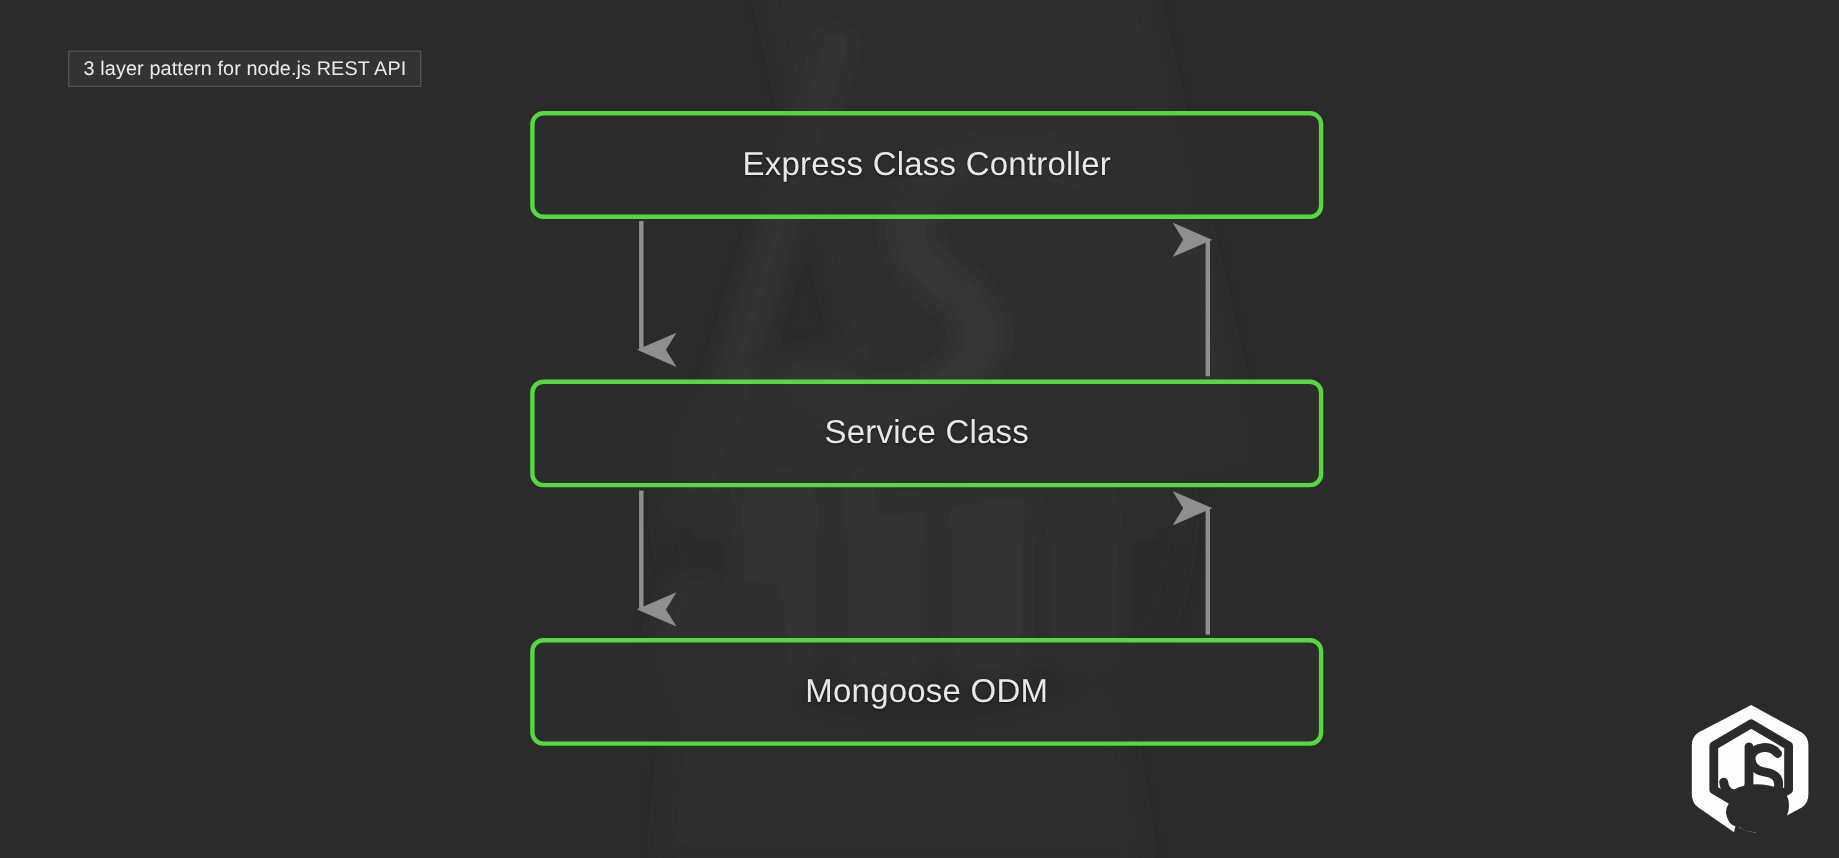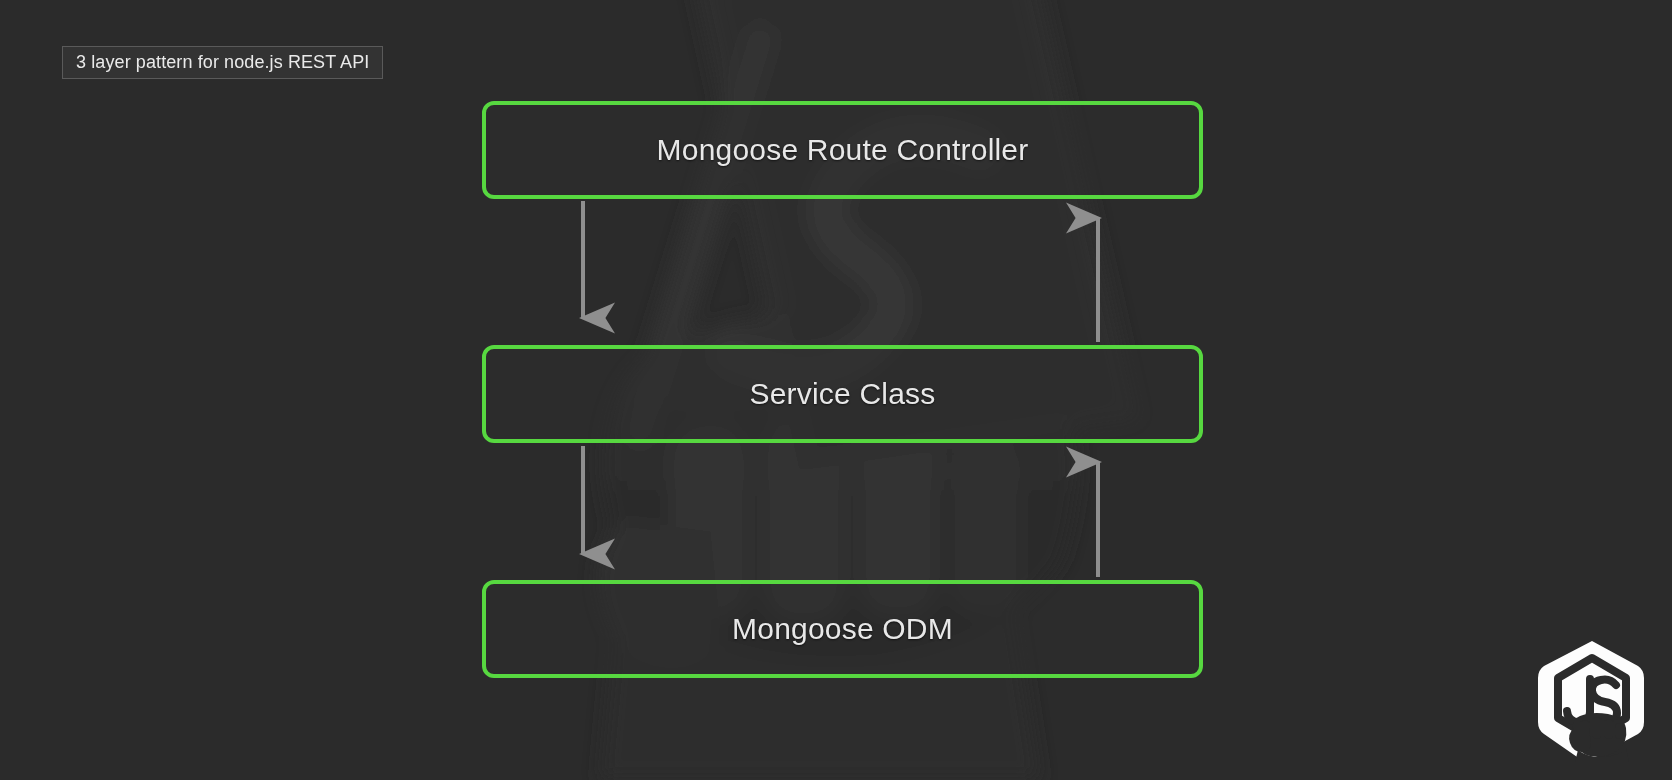--- a/index.html
+++ b/index.html
@@ -141,21 +141,21 @@
     <g>
       <line x1="583" y1="446" x2="583" y2="554" stroke="#8f8f8f" stroke-width="4" marker-end="url(#arrowhead-down)"></line>
     </g>
 
     <g>
       <line x1="1098" y1="577" x2="1098" y2="462" stroke="#8f8f8f" stroke-width="4" marker-end="url(#arrowhead-up)"></line>
     </g>
   </svg>
 
   <div class="layer-box" id="box-controller">
-    <span class="layer-label">Mongoose Route Controller</span>
+    <span class="layer-label">Express Class Controller</span>
   </div>
 
   <div class="layer-box" id="box-service">
     <span class="layer-label">Service Class</span>
   </div>
 
   <div class="layer-box" id="box-odm">
     <span class="layer-label">Mongoose ODM</span>
   </div>
 

